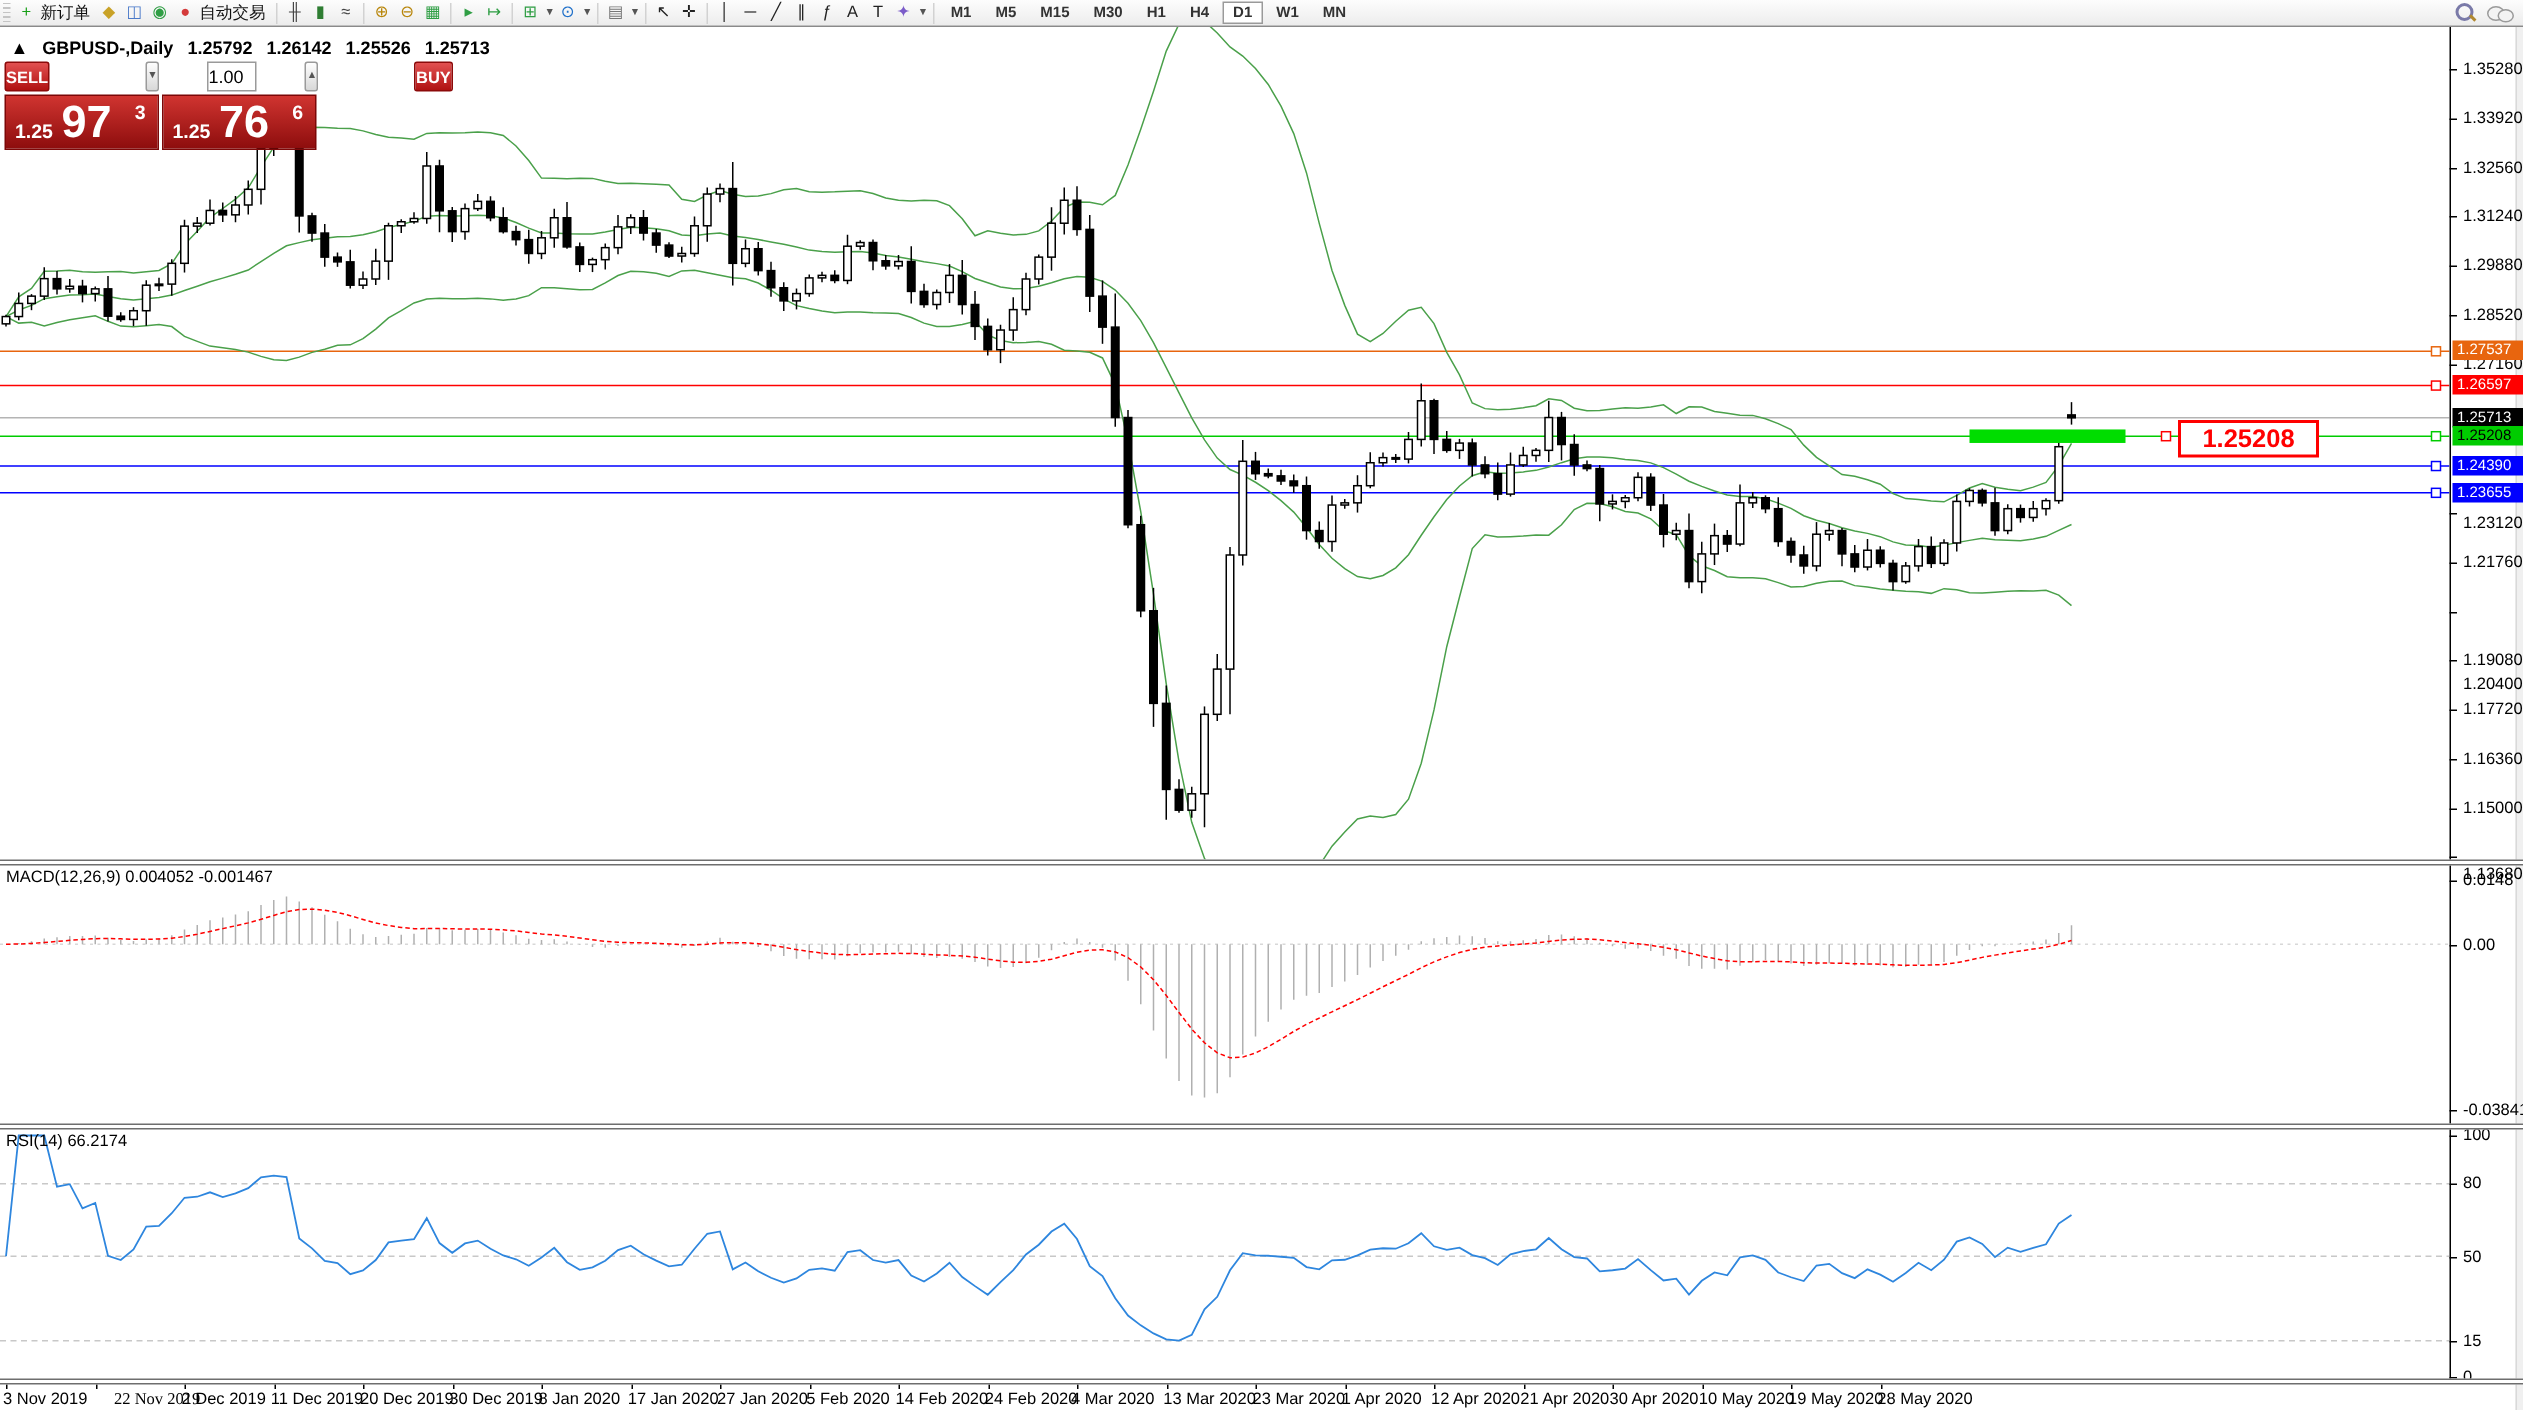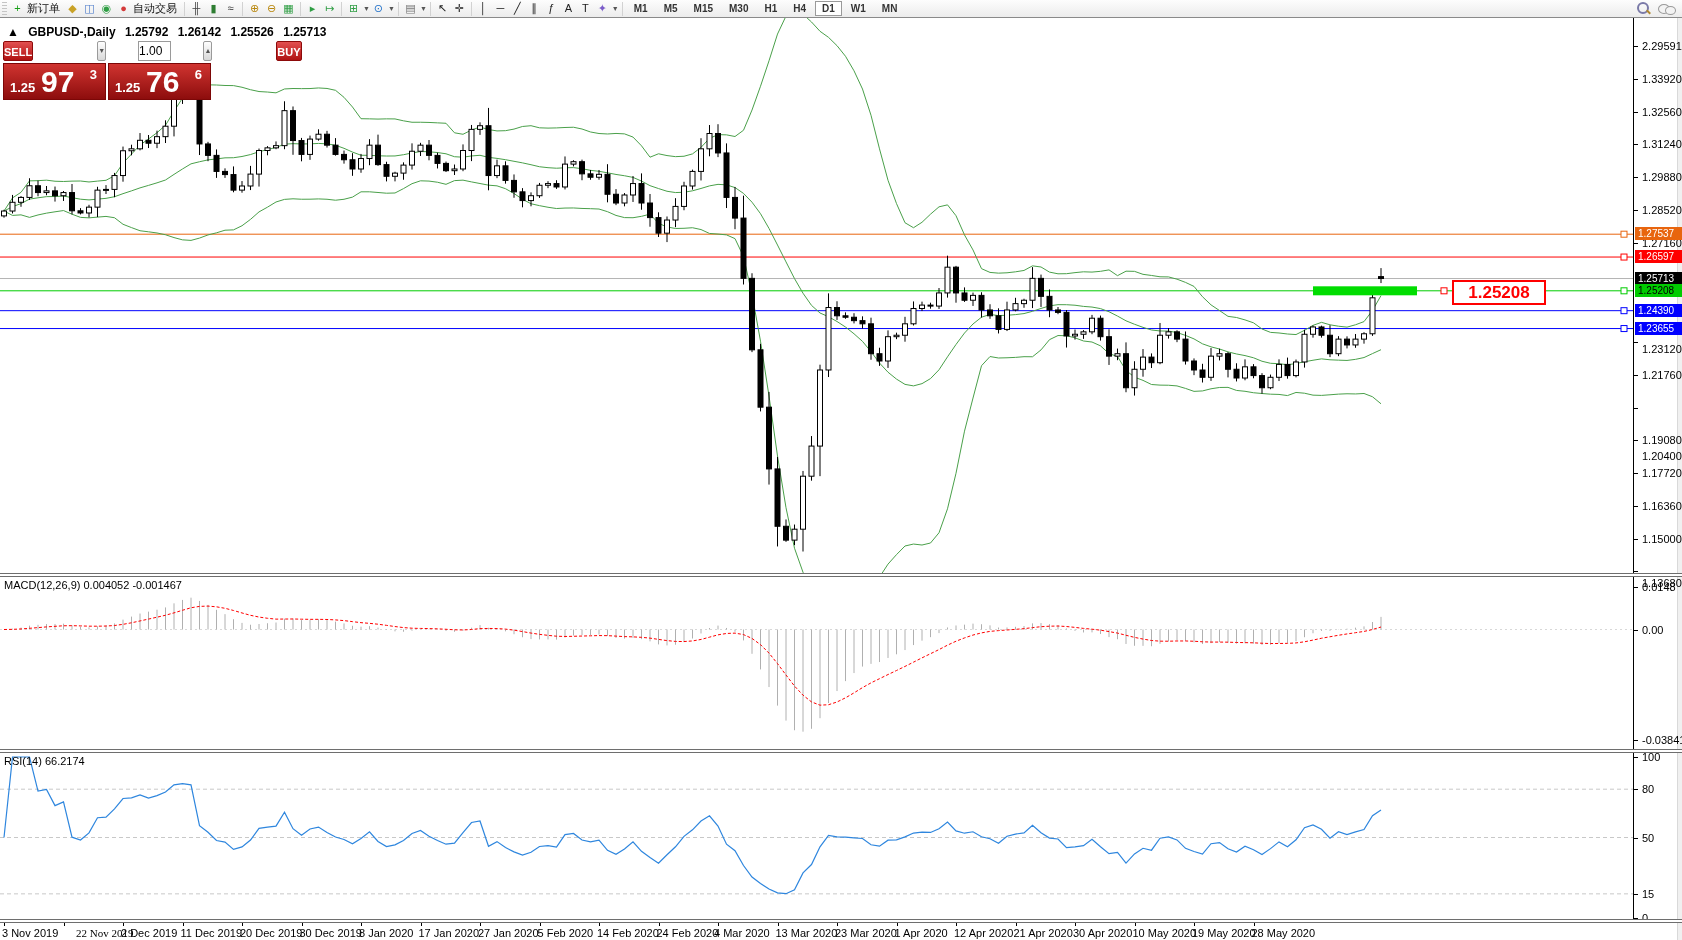--- a/index.html
+++ b/index.html
@@ -172,21 +172,21 @@
   <div id="axis-line"></div>
   <div id="right-strip"></div>
 
   <div class="ind-label" style="top:579px">MACD(12,26,9) 0.004052 -0.001467</div>
   <div class="ind-label" style="top:755px">RSI(14) 66.2174</div>
 
   <div id="price-note">1.25208</div>
 
   <div id="price-axis">
       <div class="ptick" style="top: 46px;"></div>
-      <div class="plabel" style="top: 40px;">2.29591</div>
+      <div class="plabel" style="top: 40px;">1.35280</div>
       <div class="ptick" style="top: 79.0555px;"></div>
       <div class="plabel" style="top: 73.0555px;">1.33920</div>
       <div class="ptick" style="top: 112.111px;"></div>
       <div class="plabel" style="top: 106.111px;">1.32560</div>
       <div class="ptick" style="top: 144.194px;"></div>
       <div class="plabel" style="top: 138.194px;">1.31240</div>
       <div class="ptick" style="top: 177.25px;"></div>
       <div class="plabel" style="top: 171.25px;">1.29880</div>
       <div class="ptick" style="top: 210.305px;"></div>
       <div class="plabel" style="top: 204.305px;">1.28520</div>

